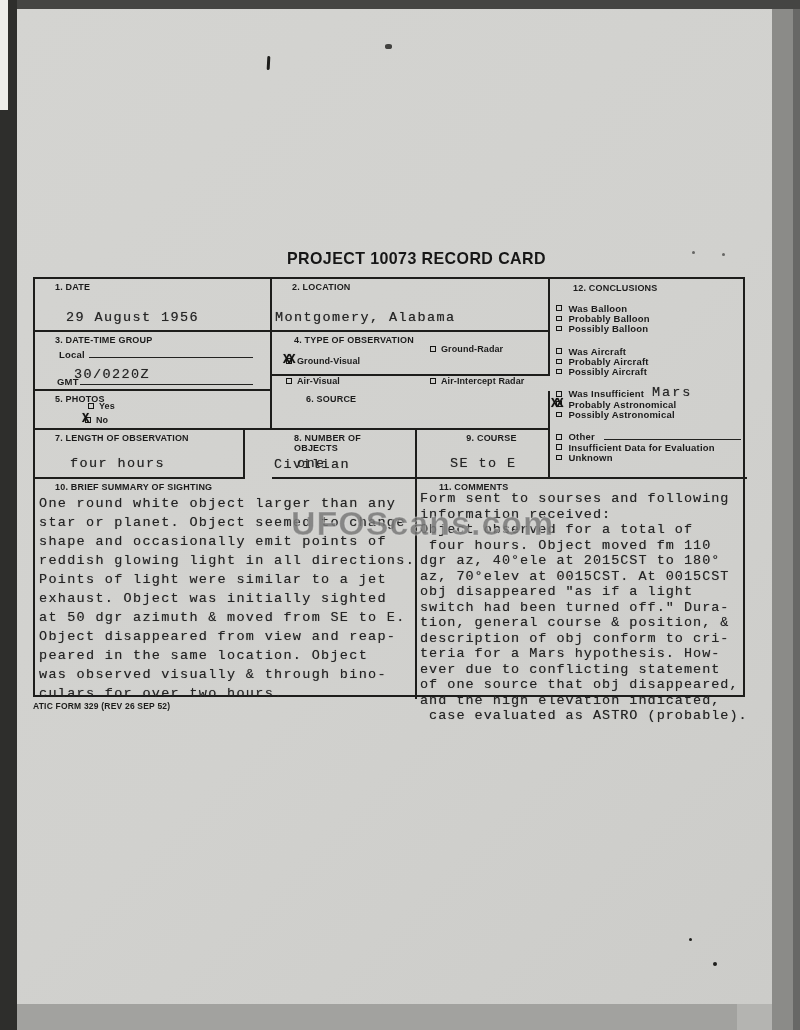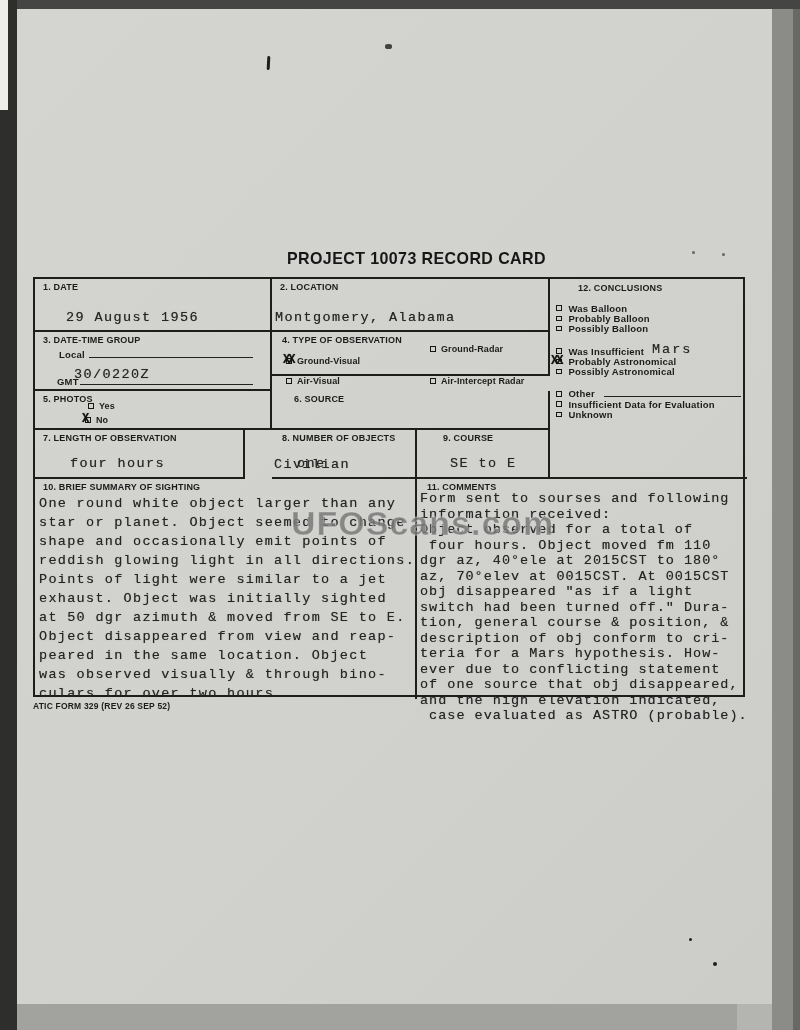--- a/index.html
+++ b/index.html
@@ -27,21 +27,21 @@
   .title {
     position:absolute; left:287px; top:250px;
     font-size:16px; font-weight:bold; letter-spacing:.4px; color:#161616;
     transform:scaleY(1.05);
   }
 
   .rc-table {
     position:absolute; left:33px; top:277px; width:712px; height:420px;
     border:2px solid #1d1d1b;
   }
-  .cell { position:absolute; padding:3px 8px; }
+  .cell { position:absolute; padding:3px 20px; }
   .br { border-right:2px solid #1d1d1b; }
   .bb { border-bottom:2px solid #1d1d1b; }
 
   .lbl {
     font-size:9px; font-weight:bold; color:#1b1b1b; letter-spacing:.2px;
     display:block;
   }
   .typed {
     font-family:"Liberation Mono","DejaVu Sans Mono",monospace;
     font-size:13.5px; color:#262626; letter-spacing:1.4px;
@@ -124,34 +124,48 @@
     <div class="cell br bb" style="left:0; top:0; width:237px; height:53px;">
       <span class="lbl">1. DATE</span>
       <span class="typed" style="left:31px; top:31px;">29 August 1956</span>
     </div>
     <div class="cell br bb" style="left:237px; top:0; width:278px; height:53px;">
       <span class="lbl">2. LOCATION</span>
       <span class="typed" style="left:3px; top:31px;">Montgomery, Alabama</span>
     </div>
 
     <div class="cell bb" style="left:515px; top:0; width:197px; height:200px;">
-      <span class="lbl" style="margin-left:20px; margin-top:1px;">12. CONCLUSIONS</span>
+      <span class="lbl" style="margin-left:3px; margin-top:1px;">12. CONCLUSIONS</span>
       <div class="conc-groups">
         <div class="c-group">
           <div class="c-row">
               <span class="cb"></span>
               <span class="c-lbl">Was Balloon</span>
             </div>
           <div class="c-row">
               <span class="cb"></span>
               <span class="c-lbl">Probably Balloon</span>
             </div>
           <div class="c-row">
               <span class="cb"></span>
               <span class="c-lbl">Possibly Balloon</span>
+            </div>
+        </div>
+        <div class="c-group">
+          <div class="c-row">
+              <span class="cb"></span>
+              <span class="c-lbl">Was Aircraft</span>
+            </div>
+          <div class="c-row">
+              <span class="cb"></span>
+              <span class="c-lbl">Probably Aircraft</span>
+            </div>
+          <div class="c-row">
+              <span class="cb"></span>
+              <span class="c-lbl">Possibly Aircraft</span>
             </div>
         </div>
         <div class="c-group">
           <div class="c-row">
               <span class="cb"></span>
               <span class="c-lbl">Was Insufficient</span>
               <span class="c-note">Mars</span>
             </div>
           <div class="c-row">
               <span class="cb"></span>
@@ -229,21 +243,21 @@
 
     <div class="cell br bb" style="left:0; top:151px; width:210px; height:49px;">
       <span class="lbl">7. LENGTH OF OBSERVATION</span>
       <span class="typed" style="left:35px; top:26px;">four hours</span>
     </div>
     <div class="cell br bb" style="left:237px; top:151px; width:145px; height:49px;">
       <span class="lbl" style="margin-left:2px;">8. NUMBER OF OBJECTS</span>
       <span class="typed" style="left:25px; top:26px;">one</span>
     </div>
     <div class="cell br bb" style="left:382px; top:151px; width:133px; height:49px;">
-      <span class="lbl" style="margin-left:18px;">9. COURSE</span>
+      <span class="lbl" style="margin-left:18px;text-align:center;">9. COURSE</span>
       <span class="typed" style="left:33px; top:26px;">SE to E</span>
     </div>
 
     <div class="cell br" style="left:0; top:200px; width:382px; height:220px;">
       <span class="lbl">10. BRIEF SUMMARY OF SIGHTING</span>
       <div class="typed-block summary-text">One round white object larger than any
 star or planet. Object seemed to change
 shape and occasionally emit points of
 reddish glowing light in all directions.
 Points of light were similar to a jet

